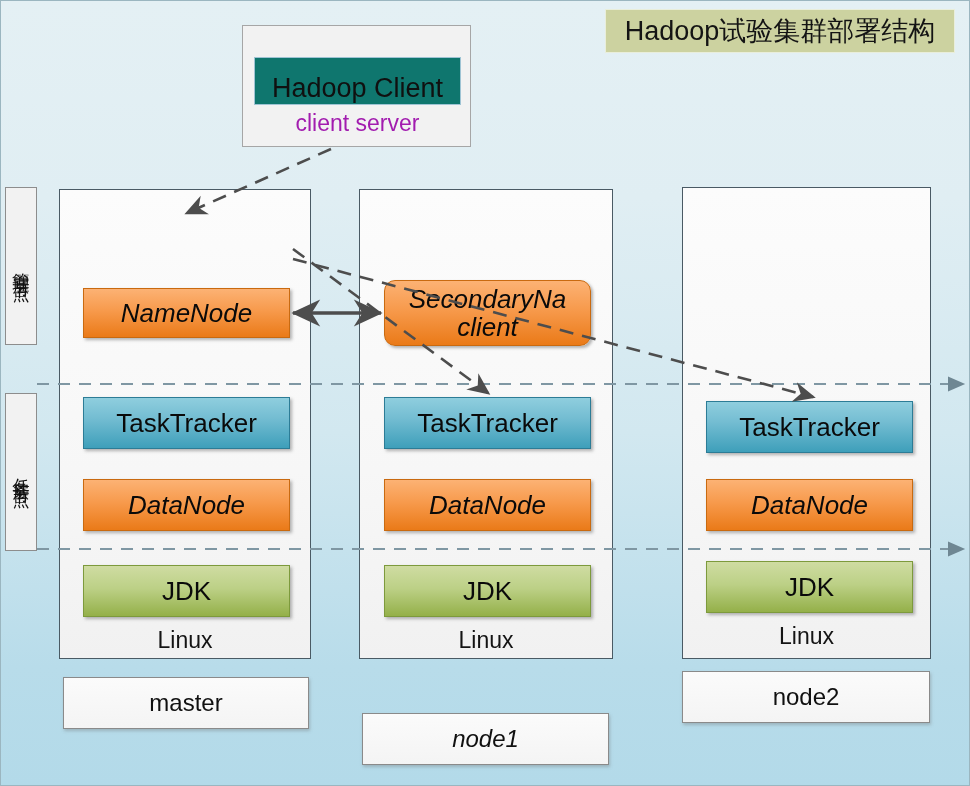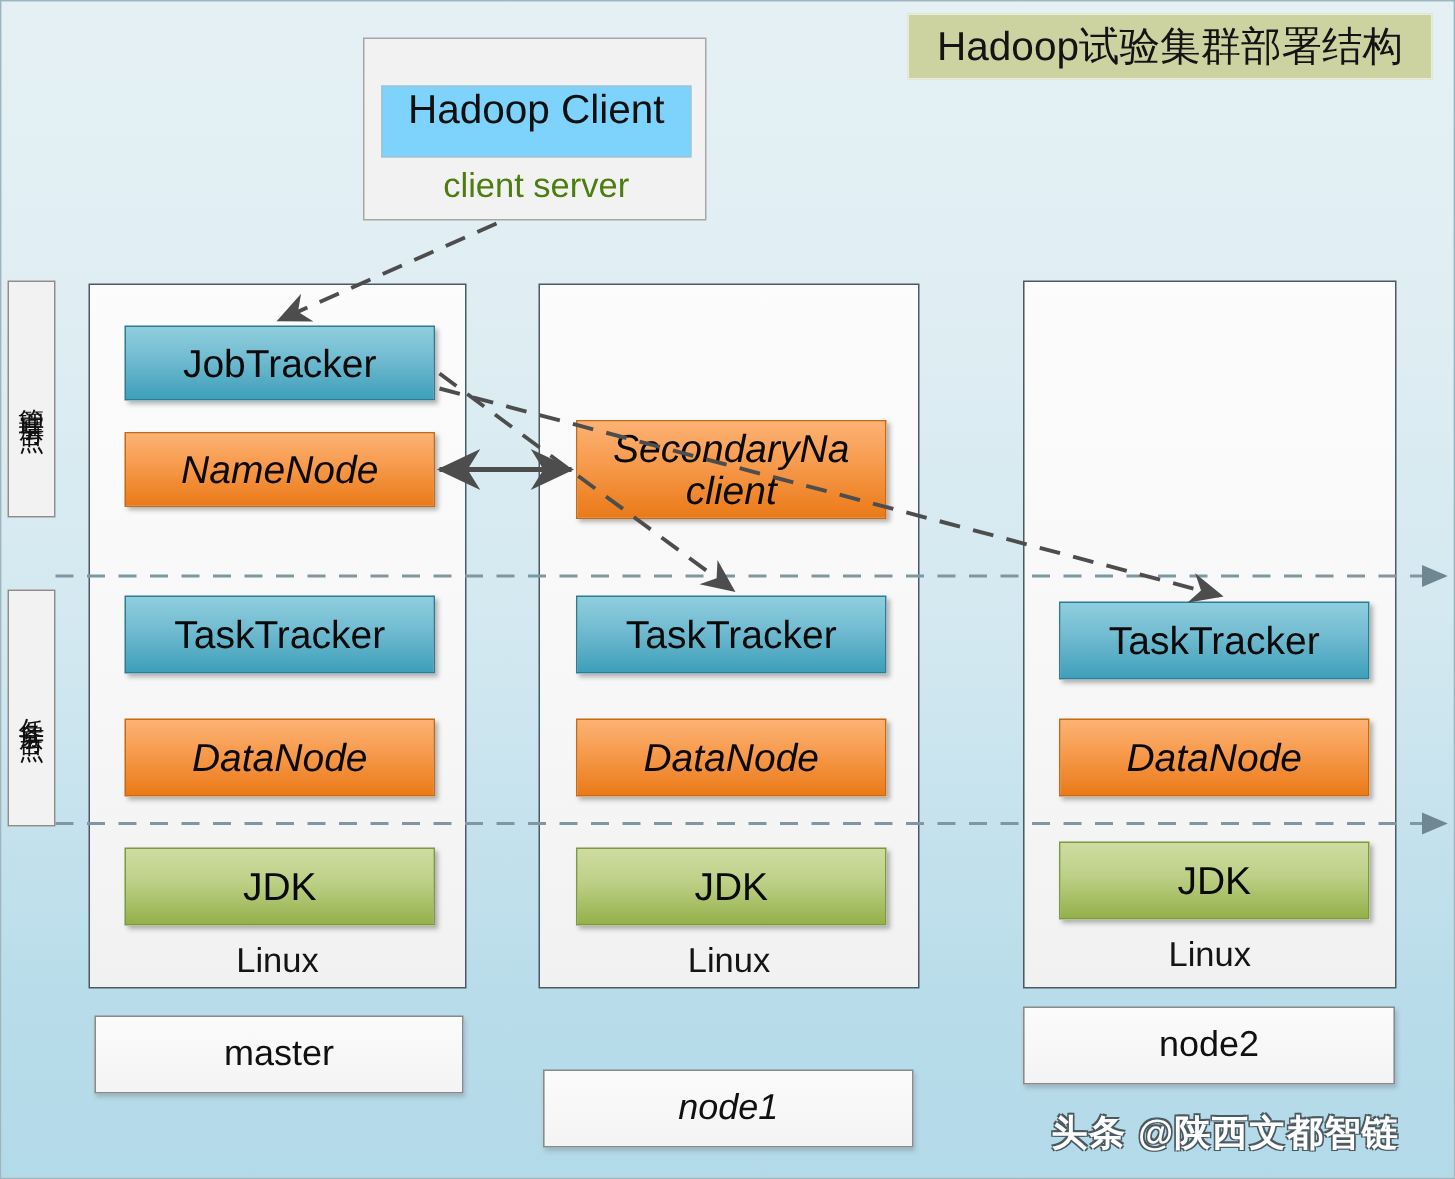--- a/index.html
+++ b/index.html
@@ -32,28 +32,28 @@
   
   #client-server {
     position: absolute; left: 241px; top: 24px;
     width: 229px; height: 122px;
     background: #f2f2f2;
     border: 1px solid #a6a6a6;
   }
   #client-box {
     position: absolute; left: 11px; top: 31px;
     width: 207px; height: 48px;
-    background: #7dd3fc;
+    background: #0f766e;
     border: 1px solid #9fc4d4;
-    display: flex; align-items: flex-start; justify-content: center;
+    display: flex; align-items: flex-end; justify-content: center;
   }
   #client-box .t { font-size: 27px; color: #101010; white-space: nowrap; }
   #client-label {
     position: absolute; left: 0; top: 84px; width: 229px;
-    text-align: center; font-size: 23px; color: #4d7c0f;
+    text-align: center; font-size: 23px; color: #a21caf;
   }
 
   
   .layer-label {
     position: absolute;
     width: 32px;
     background: #f2f2f2;
     border: 1px solid #8d8d8d;
     display: flex; align-items: center; justify-content: center;
     font-size: 17px; color: #101010;
@@ -147,39 +147,36 @@
     <div id="client-box">
       <span class="t">Hadoop Client</span>
     </div>
     <div id="client-label">client server</div>
   </div>
 
   <div class="layer-label" id="layer-mgmt">管理层节点</div>
   <div class="layer-label" id="layer-task">任务层节点</div>
 
   <div class="node-col" id="col-master"></div>
-  <div class="svc svc-blue" style="left:82px; top:216px; width:207px; height:50px;">
-    <span class="lbl">JobTracker</span>
-  </div>
   <div class="svc svc-orange" style="left:82px; top:287px; width:207px; height:50px;">
     <span class="lbl">NameNode</span>
   </div>
   <div class="svc svc-blue" style="left:82px; top:396px; width:207px; height:52px;">
     <span class="lbl">TaskTracker</span>
   </div>
   <div class="svc svc-orange" style="left:82px; top:478px; width:207px; height:52px;">
     <span class="lbl">DataNode</span>
   </div>
   <div class="svc svc-green" style="left:82px; top:564px; width:207px; height:52px;">
     <span class="lbl">JDK</span>
   </div>
   <div class="os-label" style="left:58px; top:626px; width:252px;">Linux</div>
 
   <div class="node-col" id="col-node1"></div>
-  <div class="svc svc-orange" style="left:383px; top:279px; width:207px; height:66px; flex-direction:column;">
+  <div class="svc svc-orange" style="left:383px; top:279px; width:207px; height:66px; flex-direction:column;border-radius:11px;">
     <span class="lbl">SecondaryNa</span>
     <span class="lbl">client</span>
   </div>
   <div class="svc svc-blue" style="left:383px; top:396px; width:207px; height:52px;">
     <span class="lbl">TaskTracker</span>
   </div>
   <div class="svc svc-orange" style="left:383px; top:478px; width:207px; height:52px;">
     <span class="lbl">DataNode</span>
   </div>
   <div class="svc svc-green" style="left:383px; top:564px; width:207px; height:52px;">
@@ -228,15 +225,14 @@
 
     <line x1="330" y1="148" x2="186" y2="212" stroke="#4d4d4d" stroke-width="2.6" stroke-dasharray="14,9" marker-end="url(#arrowDark)"></line>
 
     <line x1="292" y1="248" x2="487" y2="392" stroke="#4d4d4d" stroke-width="2.6" stroke-dasharray="14,9" marker-end="url(#arrowDark)"></line>
 
     <line x1="292" y1="258" x2="812" y2="396" stroke="#4d4d4d" stroke-width="2.6" stroke-dasharray="14,9" marker-end="url(#arrowDark)"></line>
 
     <line x1="292" y1="312" x2="380" y2="312" stroke="#4d4d4d" stroke-width="3.4" marker-start="url(#arrowSolidL)" marker-end="url(#arrowSolidR)"></line>
   </svg>
 
-  <div id="watermark">头条 @陕西文都智链</div>
 
 </div>
 
 </body></html>

